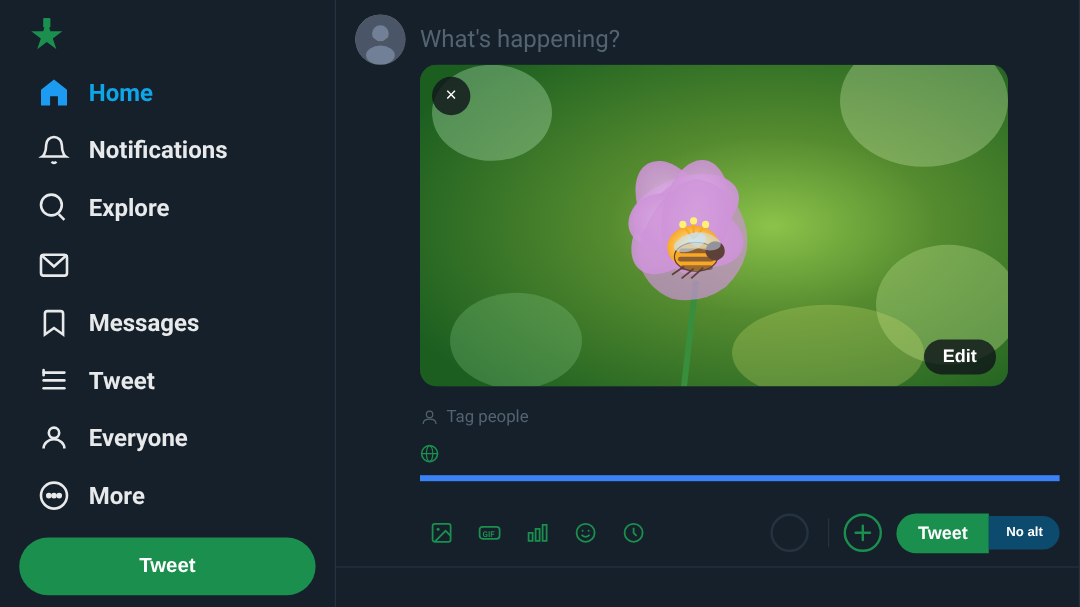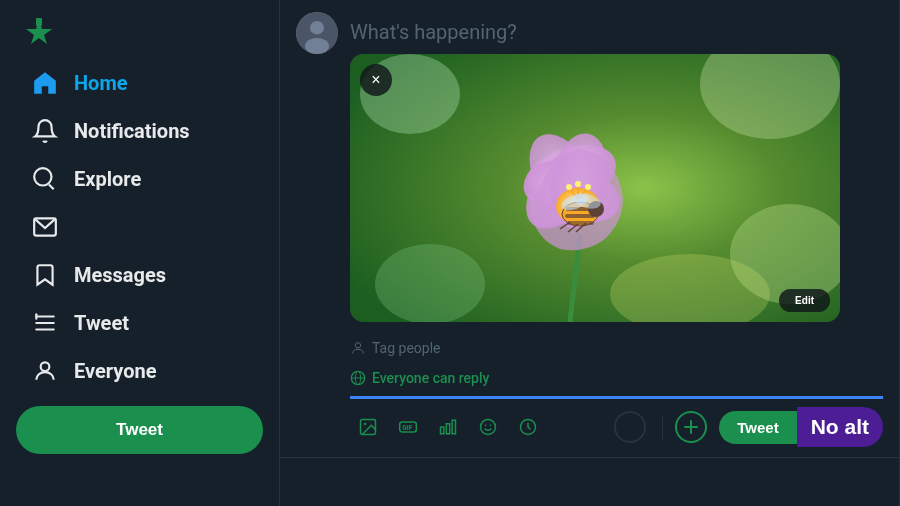--- a/index.html
+++ b/index.html
@@ -176,21 +176,21 @@
 
     .edit-btn {
       position: absolute;
       bottom: 10px;
       right: 10px;
       background: rgba(15, 20, 25, 0.8);
       color: #fff;
       border: none;
       border-radius: 20px;
       padding: 6px 16px;
-      font-size: 10px;
+      font-size: 15px;
       font-weight: 700;
       cursor: pointer;
     }
 
     .image-actions {
       display: flex;
       gap: 42px;
       padding: 8px 0 8px 0;
       font-size: 14px;
       color: #536471;
@@ -210,22 +210,22 @@
       color: #1a8f4e;
       font-size: 14px;
       font-weight: 500;
       padding: 6px 0 10px 0;
       cursor: pointer;
     }
 
     .toolbar {
       display: flex;
       align-items: center;
-      padding: 8px 0 10px 0;
-      border-top: 3px solid #3b82f6;
+      padding: 25px 0 10px 0;
+      border-top: 5px solid #3b82f6;
       gap: 4px;
     }
 
     .toolbar-icon {
       width: 36px;
       height: 36px;
       display: flex;
       align-items: center;
       justify-content: center;
       border-radius: 50%;
@@ -273,26 +273,26 @@
       color: #fff;
       border: none;
       border-radius: 30px 0 0 30px;
       padding: 8px 18px;
       font-size: 15px;
       font-weight: 700;
       cursor: pointer;
     }
 
     .no-alt-btn {
-      background: #4c1d95;
+      background: #0c4a6e;
       color: #fff;
       border: none;
       border-radius: 0 30px 30px 0;
       padding: 8px 14px;
-      font-size: 21px;
+      font-size: 11px;
       font-weight: 700;
       cursor: pointer;
     }
 
     .tweet-group {
       display: flex;
       align-items: center;
     }
 
     
@@ -371,20 +371,31 @@
   <div class="nav-item">
     <span class="nav-icon">
       <svg width="26" height="26" fill="none" stroke="#e7e9ea" stroke-width="2" viewBox="0 0 24 24">
           <circle cx="12" cy="8" r="4"></circle>
           <path d="M4 20c0-4 3.6-7 8-7s8 3 8 7"></path>
         </svg>
     </span>
     <span class="nav-label">Everyone</span>
   </div>
 
+  <div class="nav-item">
+    <span class="nav-icon">
+      <svg width="26" height="26" fill="none" stroke="#e7e9ea" stroke-width="2" viewBox="0 0 24 24">
+          <circle cx="12" cy="12" r="10"></circle>
+          <circle cx="8" cy="12" r="1.2" fill="#e7e9ea"></circle>
+          <circle cx="12" cy="12" r="1.2" fill="#e7e9ea"></circle>
+          <circle cx="16" cy="12" r="1.2" fill="#e7e9ea"></circle>
+        </svg>
+    </span>
+    <span class="nav-label">More</span>
+  </div>
 
   <button class="tweet-btn">Tweet</button>
 </nav>
 
 <main class="main">
   <div class="compose-area">
     <div class="avatar">
       <div class="avatar-inner">
 
         <svg width="42" height="42" viewBox="0 0 42 42">
@@ -483,21 +494,20 @@
       </div>
 
       <div class="reply-setting">
         <span>
           <svg width="16" height="16" fill="#1a8f4e" viewBox="0 0 24 24">
               <circle cx="12" cy="12" r="10" fill="none" stroke="#1a8f4e" stroke-width="2"></circle>
               <ellipse cx="12" cy="12" rx="4" ry="10" fill="none" stroke="#1a8f4e" stroke-width="1.5"></ellipse>
               <line x1="2" y1="12" x2="22" y2="12" stroke="#1a8f4e" stroke-width="1.5"></line>
             </svg>
         </span>
-        <span>Everyone can reply</span>
       </div>
 
       <div class="toolbar">
         <div class="toolbar-icon">
           <svg width="20" height="20" fill="none" stroke="#1a8f4e" stroke-width="1.8" viewBox="0 0 24 24">
               <rect x="3" y="3" width="18" height="18" rx="2"></rect>
               <circle cx="8.5" cy="8.5" r="1.5" fill="#1a8f4e" stroke="none"></circle>
               <path d="M21 15l-5-5L5 21"></path>
             </svg>
         </div>

